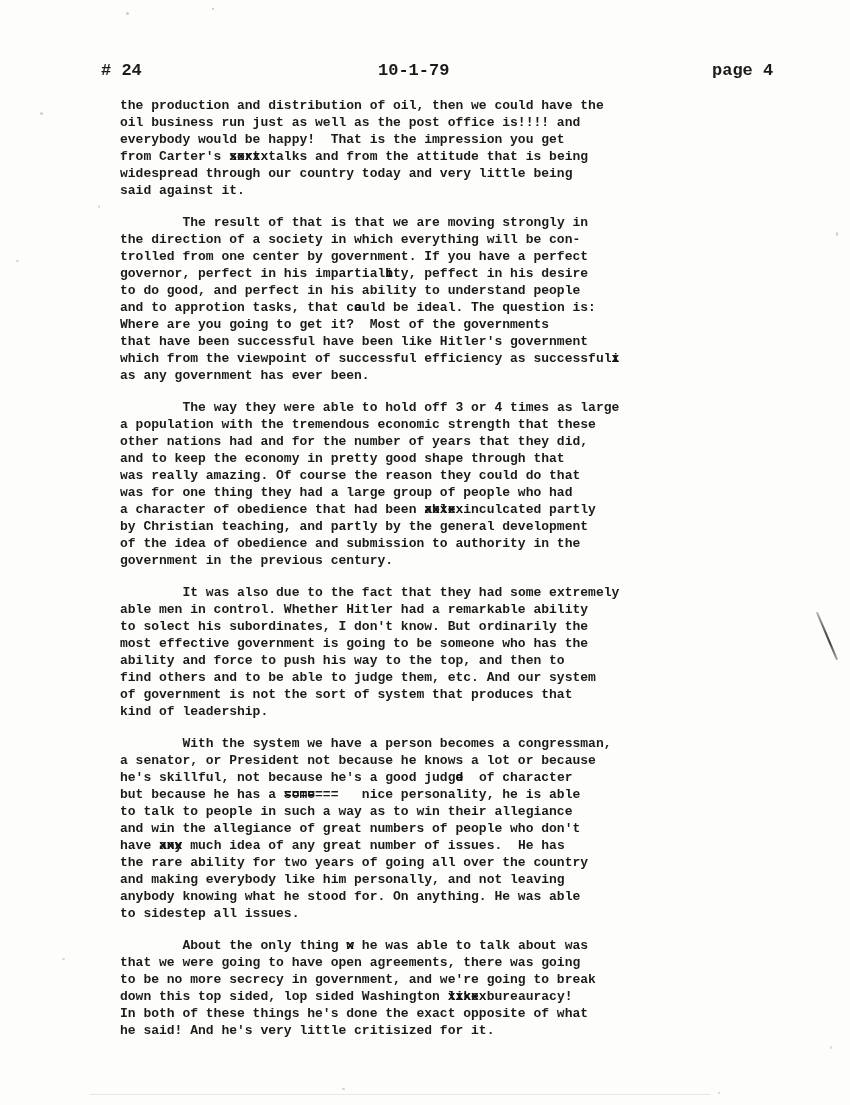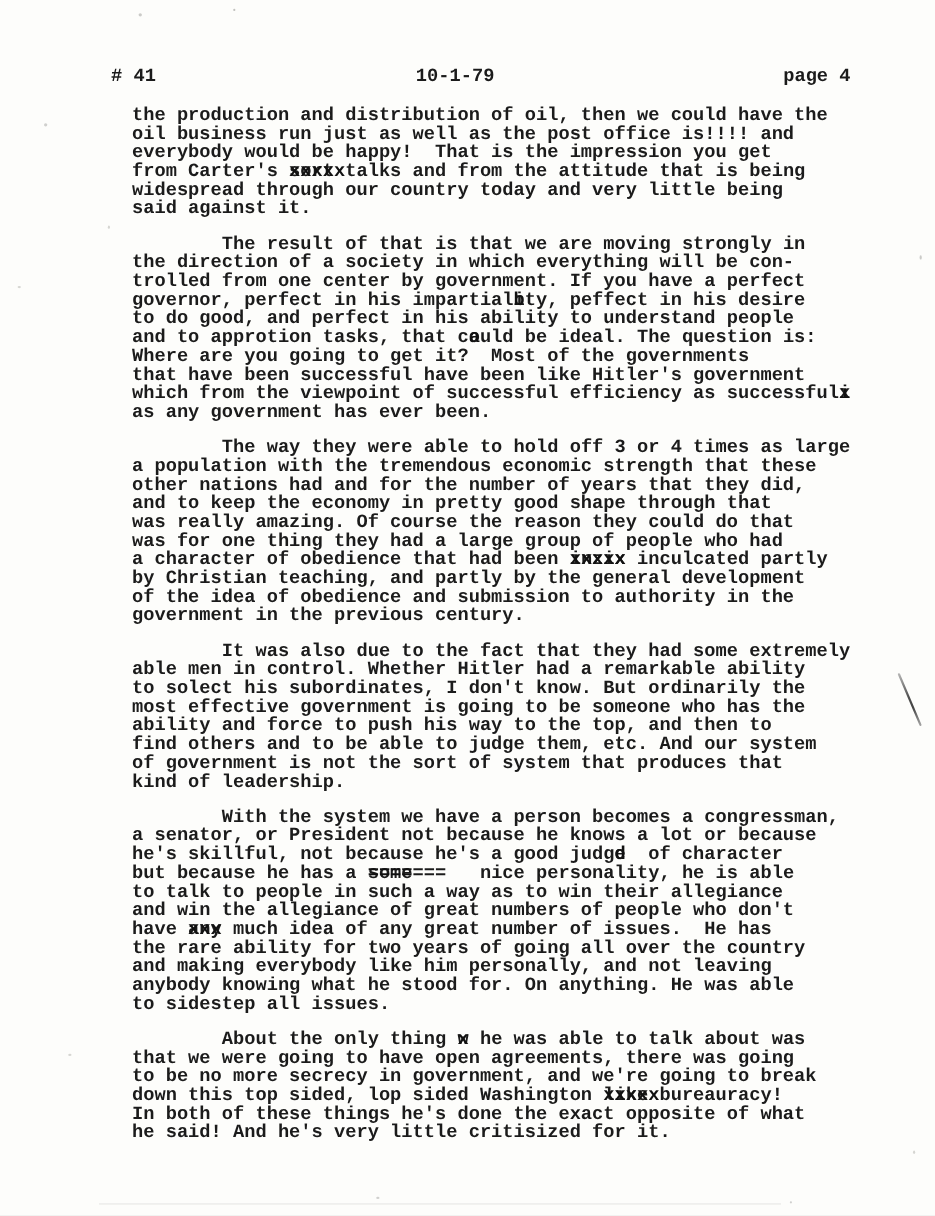--- a/index.html
+++ b/index.html
@@ -13,21 +13,21 @@
     font-weight:700;
     color:#1b1b1b;
   }
   .doc-header{position:absolute;top:61px;left:0;width:100%;height:22px;font-size:17px;}
   .doc-header span{position:absolute;top:0;white-space:pre;}
   .hdr-num{left:101px;}
   .hdr-date{left:378px;}
   .hdr-page{left:712px;}
   .doc-body{
     position:absolute;left:120px;top:97px;width:672px;
-    font-size:17px;line-height:17px;
+    font-size:13px;line-height:17px;
   }
   .doc-body p{margin:0 0 15px 0;white-space:pre-wrap;}
   
   .ov{position:relative;display:inline-block;vertical-align:baseline;}
   .ov::after{
     content:attr(data-over);
     position:absolute;left:0;top:0;
     white-space:pre;
     color:#111;
   }
@@ -41,21 +41,21 @@
   }
   .speck{position:absolute;border-radius:50%;background:#9a9a96;}
   .bottom-shadow{position:absolute;left:90px;top:1094px;width:620px;height:1px;background:#e7e7e4;}
 </style>
 </head>
 <body>
 
 <div class="page">
 
   <div class="doc-header">
-    <span class="hdr-num"># 41</span>
+    <span class="hdr-num"># 24</span>
     <span class="hdr-date">10-1-79</span>
     <span class="hdr-page">page 4</span>
   </div>
 
   <div class="doc-body">
       <p>the production and distribution of oil, then we could have the
 oil business run just as well as the post office is!!!! and
 everybody would be happy!  That is the impression you get
 from Carter's <span class="ov" data-over="xxxxx">sort</span> talks and from the attitude that is being
 widespread through our country today and very little being
@@ -69,21 +69,21 @@
 Where are you going to get it?  Most of the governments
 that have been successful have been like Hitler's government
 which from the viewpoint of successful efficiency as successful<span class="ov" data-over="i">x</span>
 as any government has ever been.</p>
       <p>        The way they were able to hold off 3 or 4 times as large
 a population with the tremendous economic strength that these
 other nations had and for the number of years that they did,
 and to keep the economy in pretty good shape through that
 was really amazing. Of course the reason they could do that
 was for one thing they had a large group of people who had
-a character of obedience that had been <span class="ov" data-over="xxxxx">inzix</span> inculcated partly
+a character of obedience that had been <span class="ov" data-over="xxxxx">able</span> inculcated partly
 by Christian teaching, and partly by the general development
 of the idea of obedience and submission to authority in the
 government in the previous century.</p>
       <p>        It was also due to the fact that they had some extremely
 able men in control. Whether Hitler had a remarkable ability
 to solect his subordinates, I don't know. But ordinarily the
 most effective government is going to be someone who has the
 ability and force to push his way to the top, and then to
 find others and to be able to judge them, etc. And our system
 of government is not the sort of system that produces that

